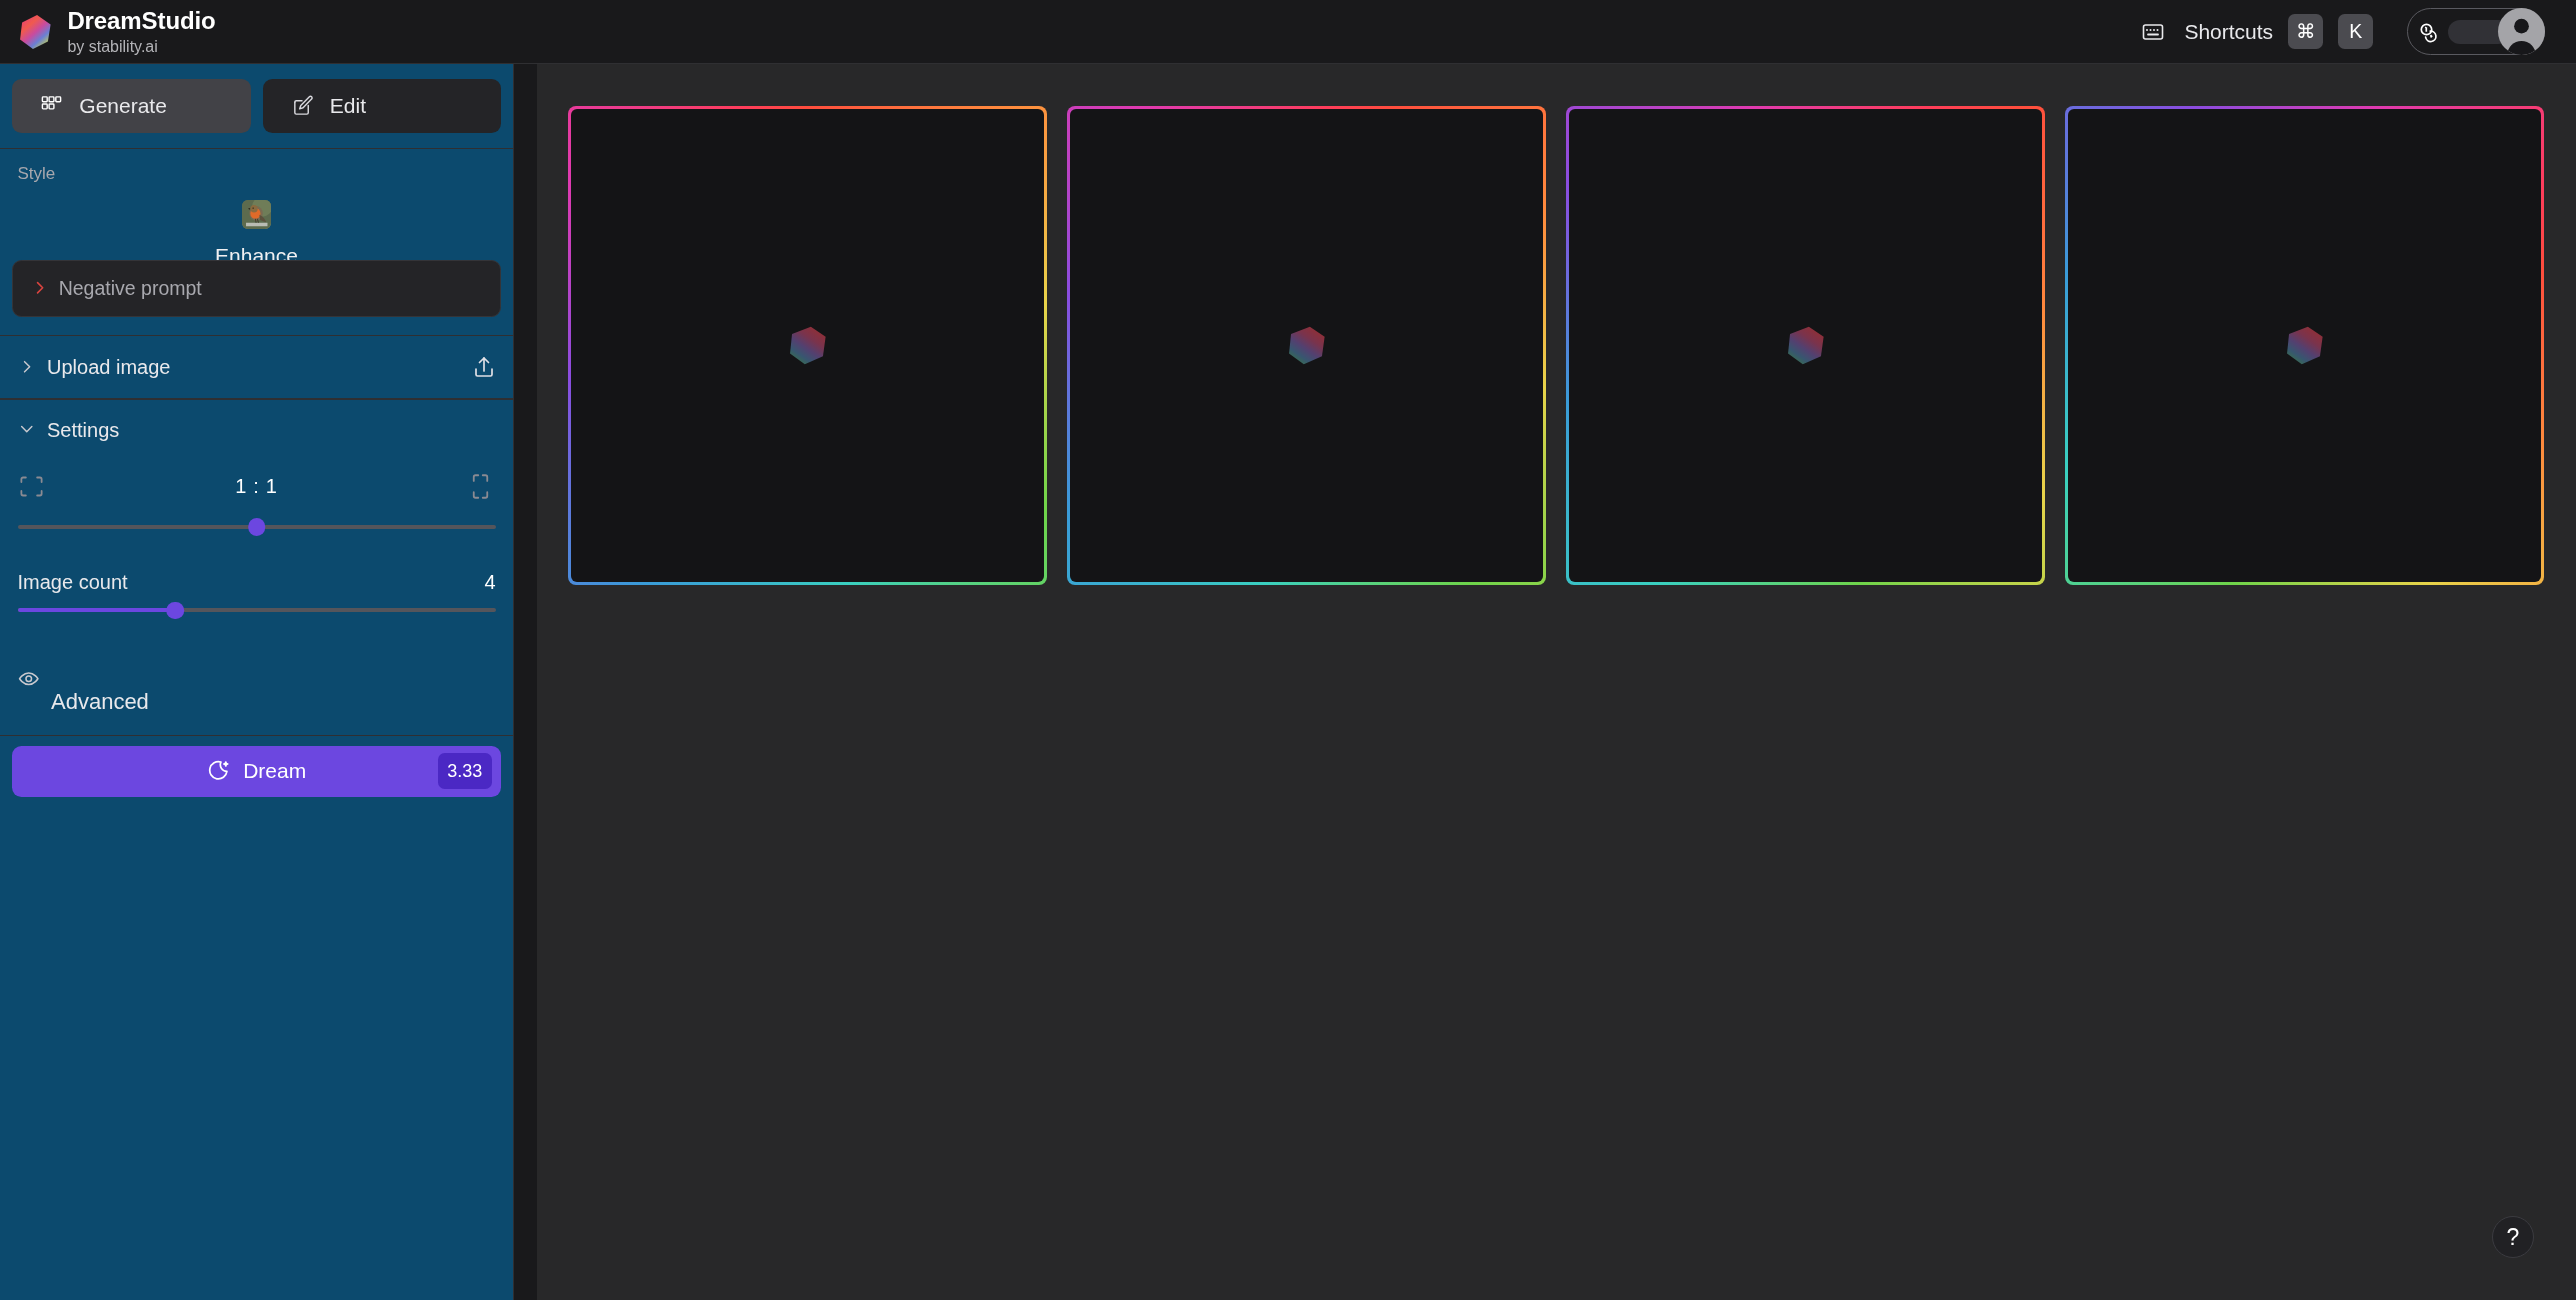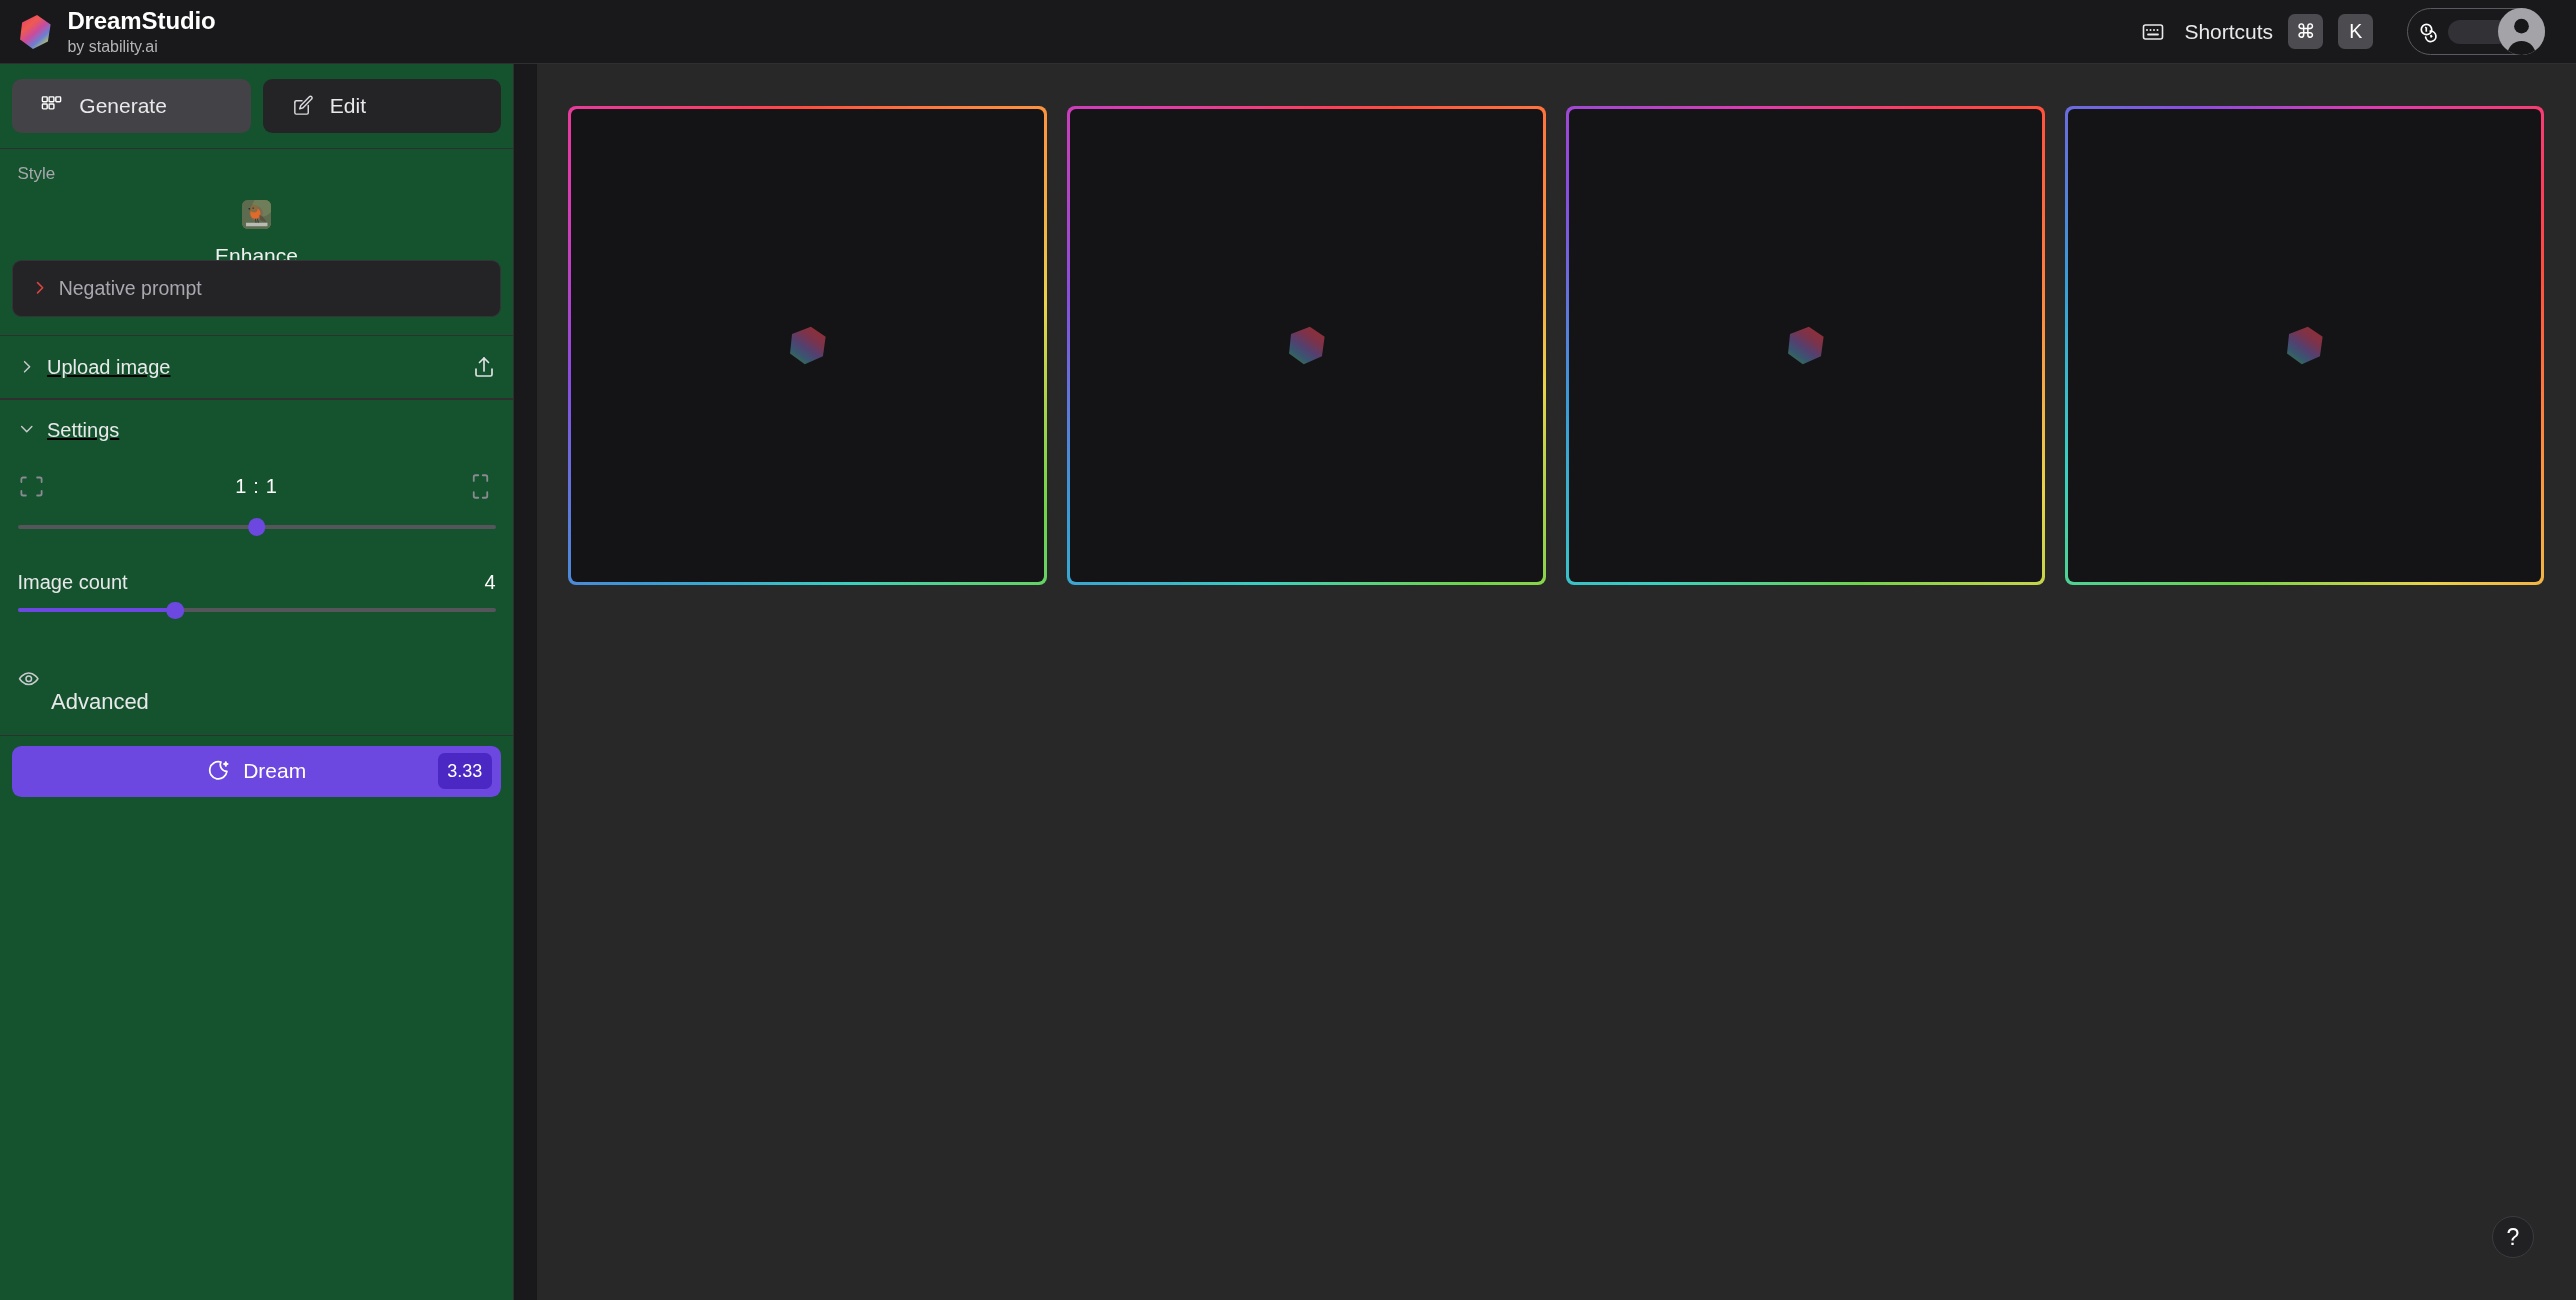--- a/index.html
+++ b/index.html
@@ -53,21 +53,21 @@
     width: 47px; height: 47px; border-radius: 50%;
     background: #a4a4a8;
     display: flex; align-items: flex-end; justify-content: center;
     overflow: hidden;
   }
 
   
   .sidebar {
     position: absolute; top: 64px; left: 0;
     width: 514px; height: 1236px;
-    background: #14532d;
+    background: #0c4a6e;
     border-right: 1.3px solid #2f2f32;
     display: flex; flex-direction: column;
   }
   .tabs { display: flex; gap: 12px; padding: 14.8px 12px 14.8px 12px; }
   .tab {
     flex: 1; height: 54px; border-radius: 9.4px;
     display: flex; align-items: center; justify-content: flex-start;
     gap: 14.8px; padding-left: 27px;
     font-size: 21px; color: #e9e9ec; cursor: pointer;
     background: #242427;
@@ -110,21 +110,21 @@
     border: 1.3px solid #343438;
     border-radius: 9.4px;
     padding: 16px 17.5px;
     display: flex; align-items: center; gap: 10.7px;
     cursor: pointer;
   }
   .neg-label { font-size: 19.5px; color: #a8a8ae; }
 
   .row-toggle {
     display: flex; align-items: center; gap: 12px;
-    padding: 19px 17.5px; cursor: pointer; text-decoration: underline;
+    padding: 19px 17.5px; cursor: pointer;
   }
   .row-toggle-label { font-size: 20px; color: #e9e9ec; flex: 1; }
   .upload-icon { width: 24px; height: 24px; }
 
   .settings-body { padding: 6.7px 17.5px 0 17.5px; }
   .ratio-row {
     display: flex; align-items: center; justify-content: space-between;
     height: 50px; margin-top: 9.4px;
   }
   .ratio-ico { width: 28px; height: 28px; }

